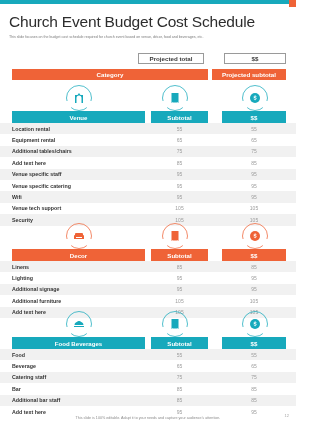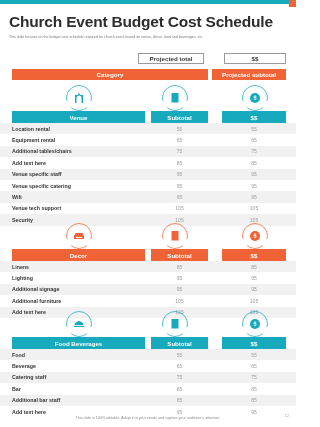--- a/index.html
+++ b/index.html
@@ -11,21 +11,21 @@
   }
   .slide { position:relative; width:296px; height:427px; background:#fff; }
 
   
   .topbar { position:absolute; top:0; left:0; width:296px; height:4px; background:#17A9BC; }
   .topbar-sq { position:absolute; top:0; right:0; width:7px; height:7px; background:#EF6337; }
 
   
   .title {
     position:absolute; top:13px; left:9px;
-    font-size:15.5px; font-weight:bold; color:#2d2d2d;
+    font-size:15.5px; font-weight:normal; color:#2d2d2d;
     letter-spacing:-0.2px;
   }
   .subtitle {
     position:absolute; top:35px; left:9px; width:280px;
     font-size:3.6px; color:#7a7a7a; line-height:1.4;
   }
 
   
   .proj-total-box {
     position:absolute; top:53px; left:138px; width:66px; height:11px;

